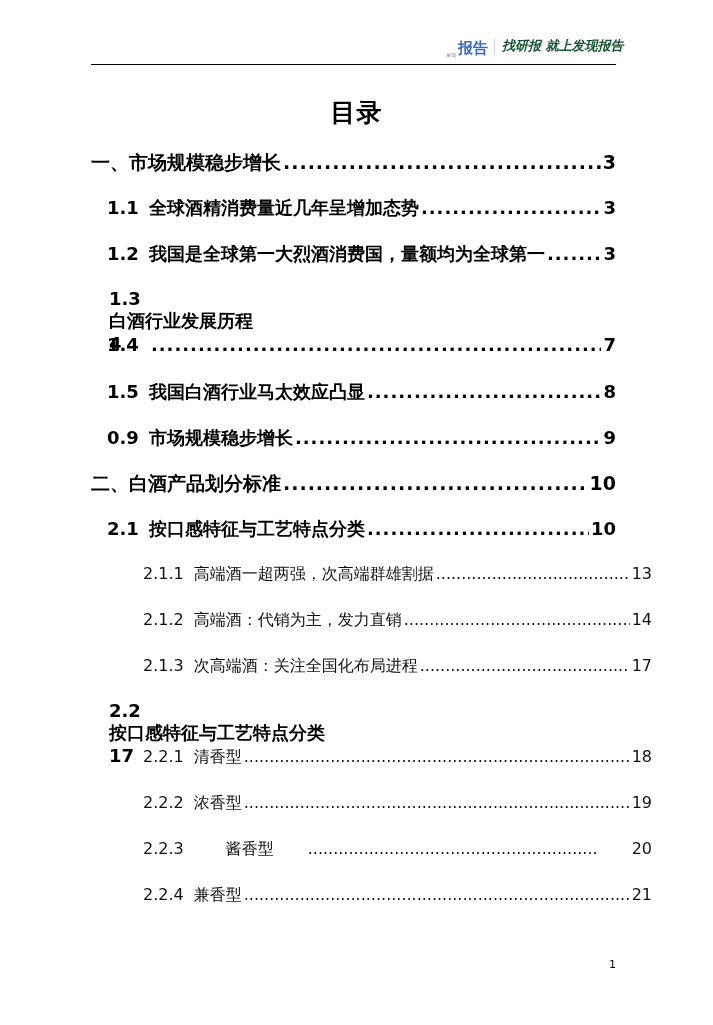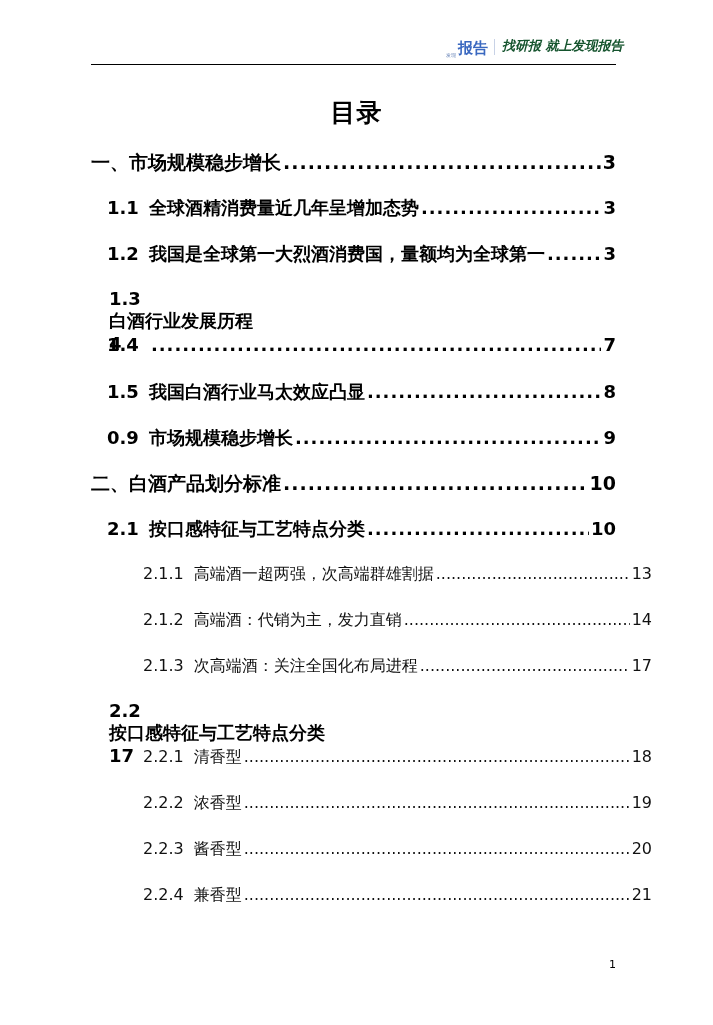--- a/index.html
+++ b/index.html
@@ -130,21 +130,21 @@
   <span class="label">清香型</span>
   <span class="leader"></span>
   <span class="page">18</span>
 </div>
 <div class="toc-row lvl3" style="top:793px;">
   <span class="num">2.2.2</span>
   <span class="label">浓香型</span>
   <span class="leader"></span>
   <span class="page">19</span>
 </div>
-<div class="toc-row lvl3" style="top:839px;">
+<div class="toc-row lvl3" style="top:839px;gap:32px;">
   <span class="num">2.2.3</span>
   <span class="label">酱香型</span>
   <span class="leader"></span>
   <span class="page">20</span>
 </div>
 <div class="toc-row lvl3" style="top:885px;">
   <span class="num">2.2.4</span>
   <span class="label">兼香型</span>
   <span class="leader"></span>
   <span class="page">21</span>

